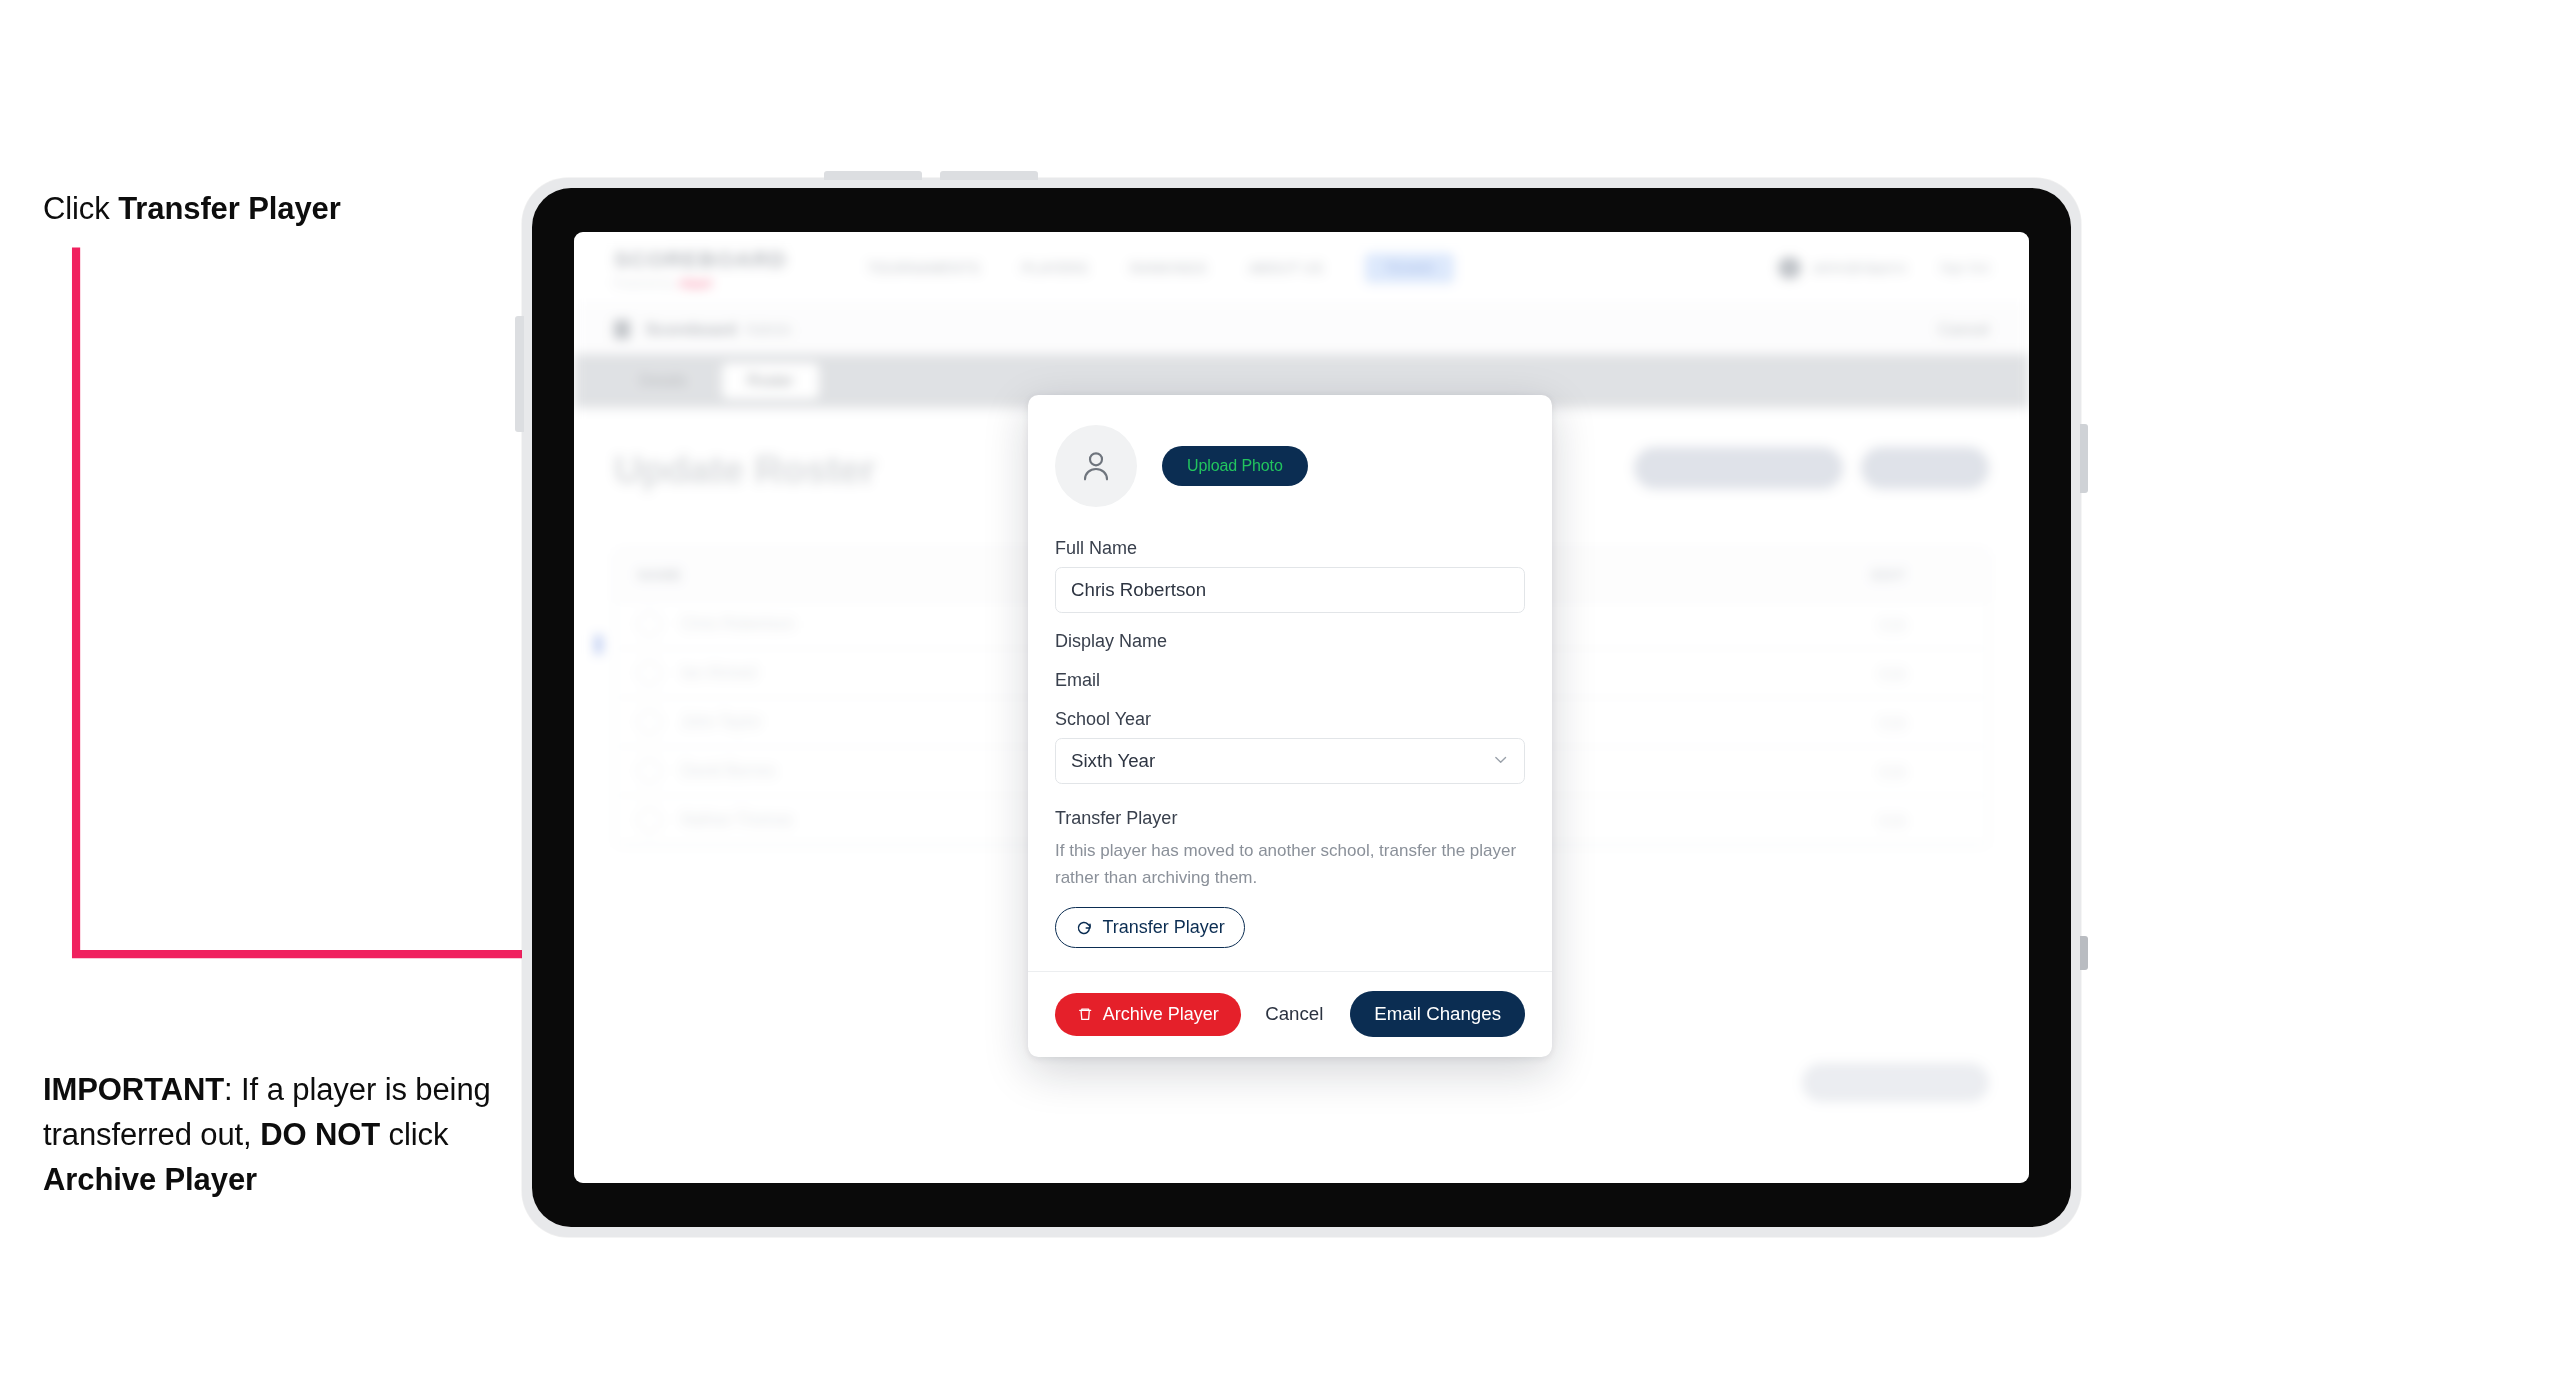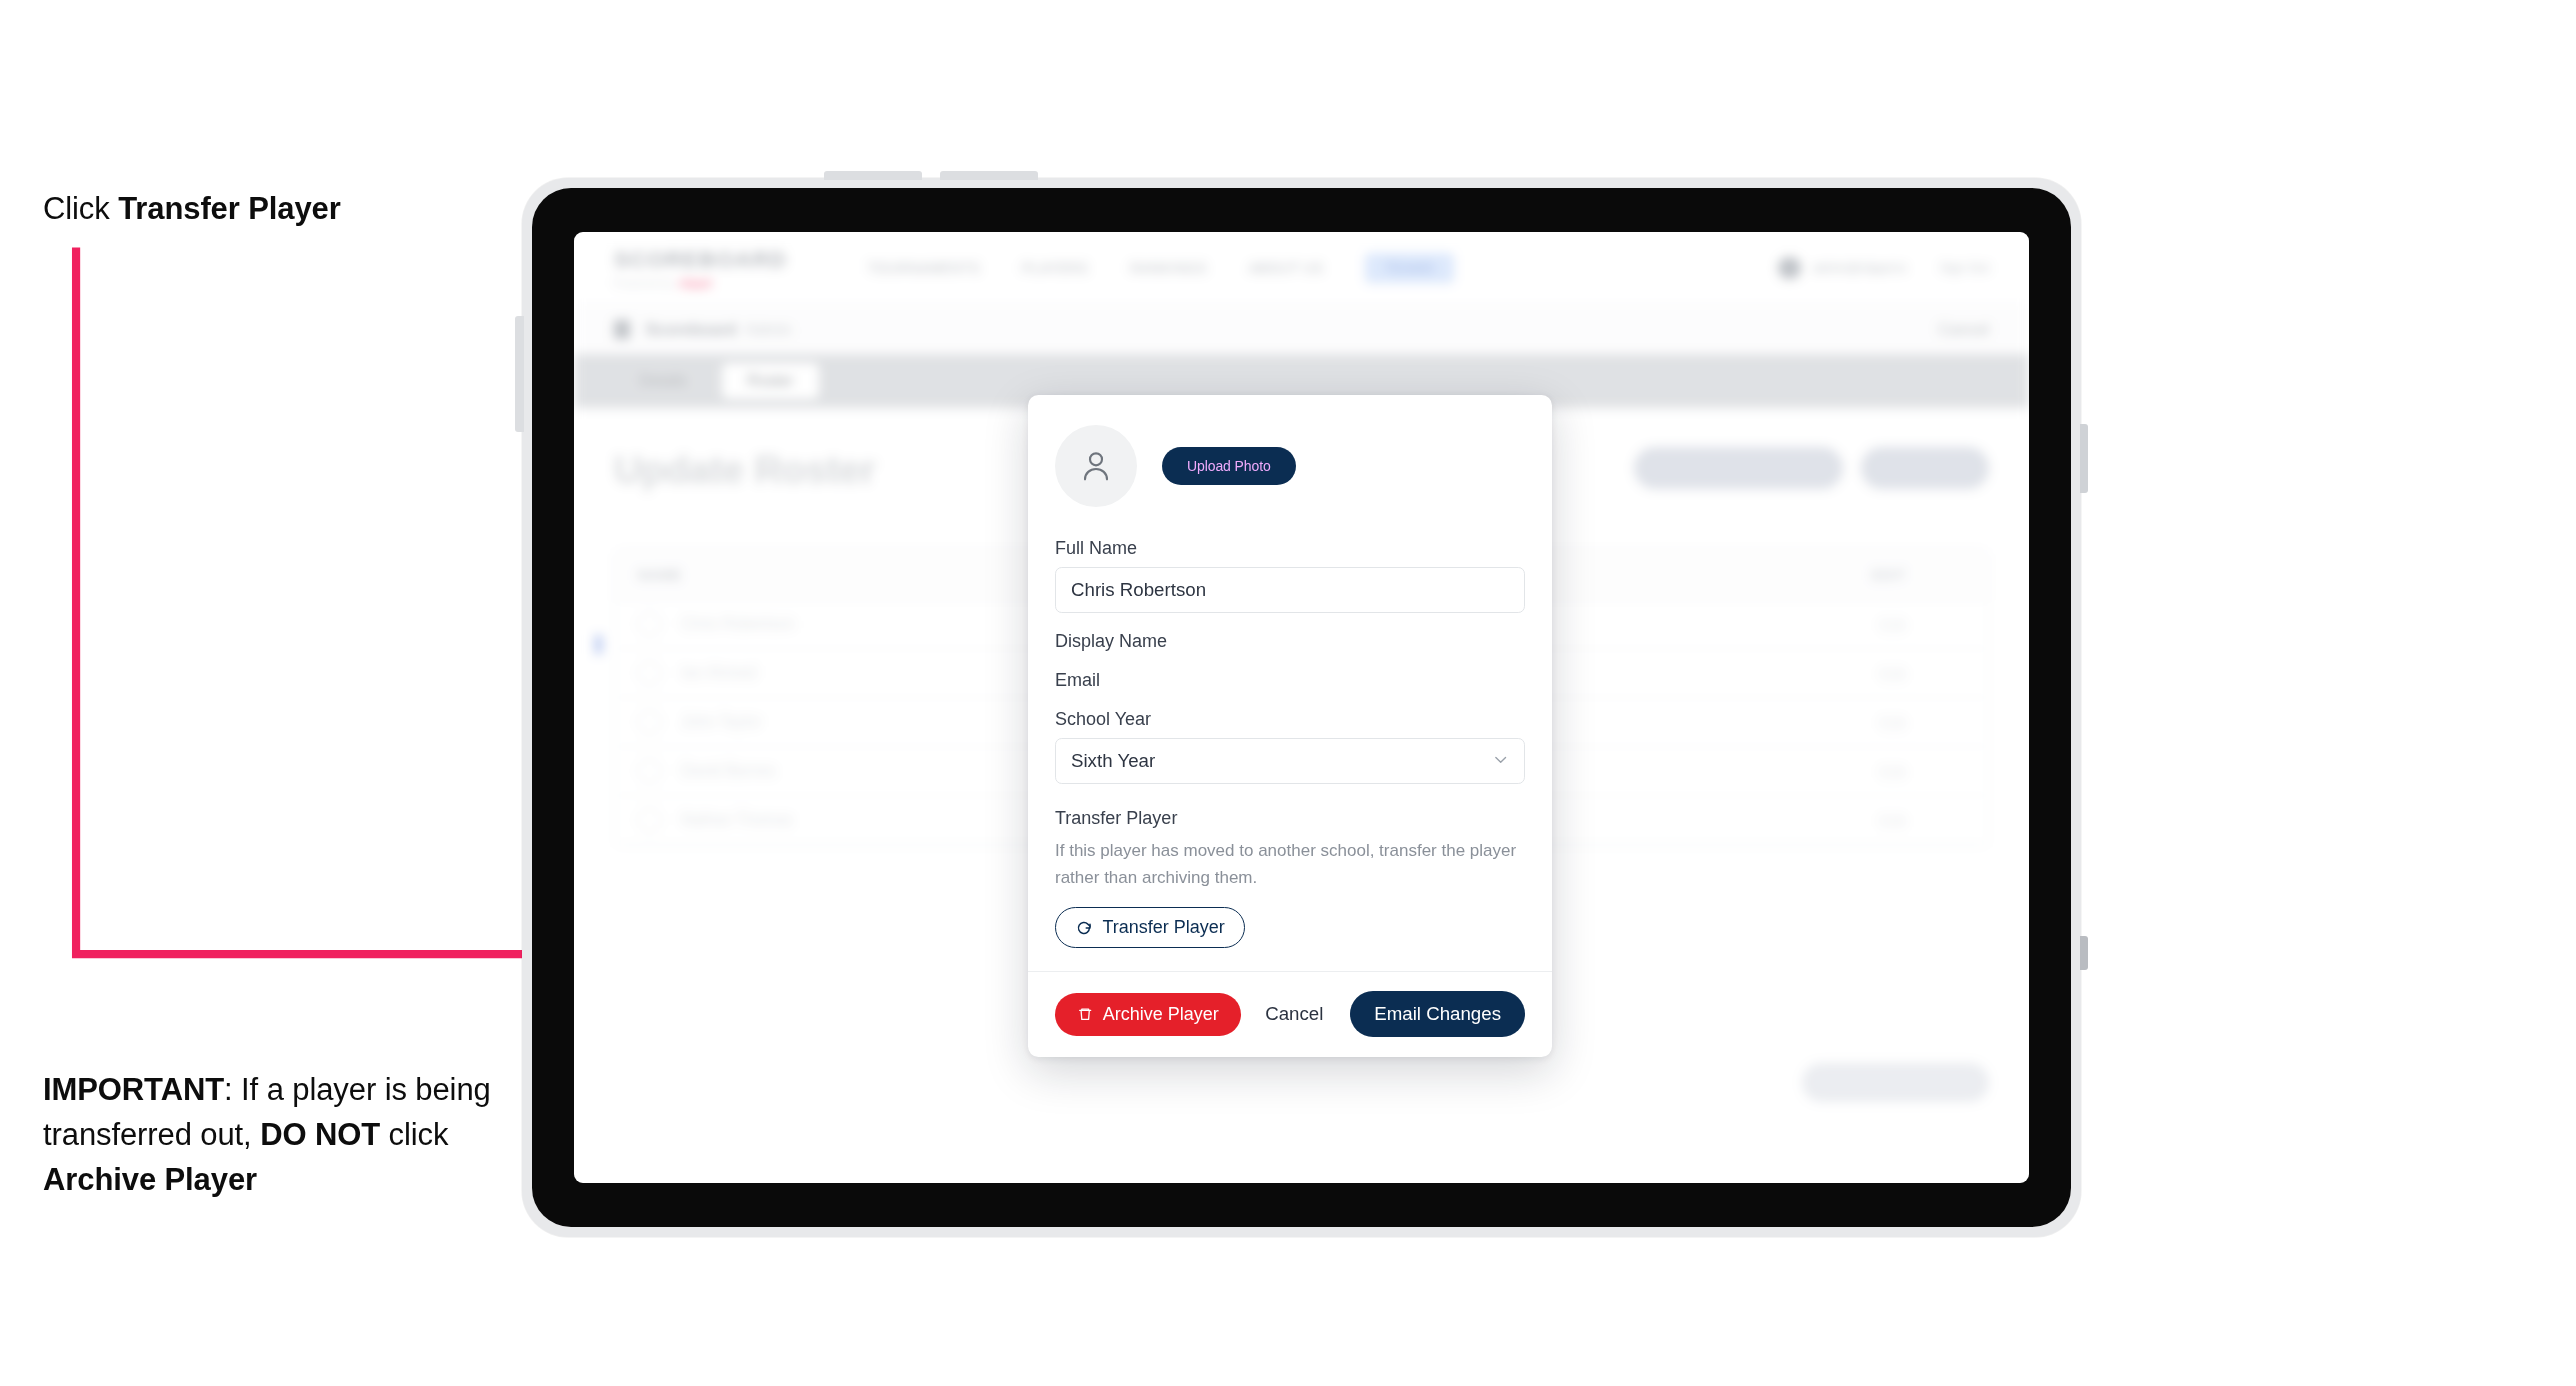--- a/index.html
+++ b/index.html
@@ -185,22 +185,22 @@
     justify-content:center; color:#9aa1aa; cursor:pointer;
   }
   #modal-body { padding: 30px 27px 22.4px 27px; }
 
   #photo-row { display:flex; align-items:center; gap: 25px; margin-bottom: 31px;}
   #avatar-circle {
     width: 82px; height:82px; border-radius:50%; background:#f1f2f3;
     display:flex; align-items:center; justify-content:center; flex-shrink:0;
   }
   #upload-photo-button {
-    background:#0b2d52; color:#f0abfc; border:none; border-radius:745px;
-    font-size:14px; padding: 11.2px 25px; font-family:"Liberation Sans", sans-serif;
+    background:#0b2d52; color:#22c55e; border:none; border-radius:745px;
+    font-size:16px; padding: 11.2px 25px; font-family:"Liberation Sans", sans-serif;
     cursor:pointer; letter-spacing:-0.1px;
   }
 
   .field-group { margin-bottom: 18px;}
   .field-label { font-size:18px; color:#39404d; margin-bottom:8.2px; display:block;}
   .field-input {
     width:100%; box-sizing:border-box; height:46px;
     border:0.7px solid #e2e5e8; border-radius:6.7px;
     padding: 0 15px; font-size:18.7px; color:#2e3542;
     font-family:"Liberation Sans", sans-serif; background:#fff;

